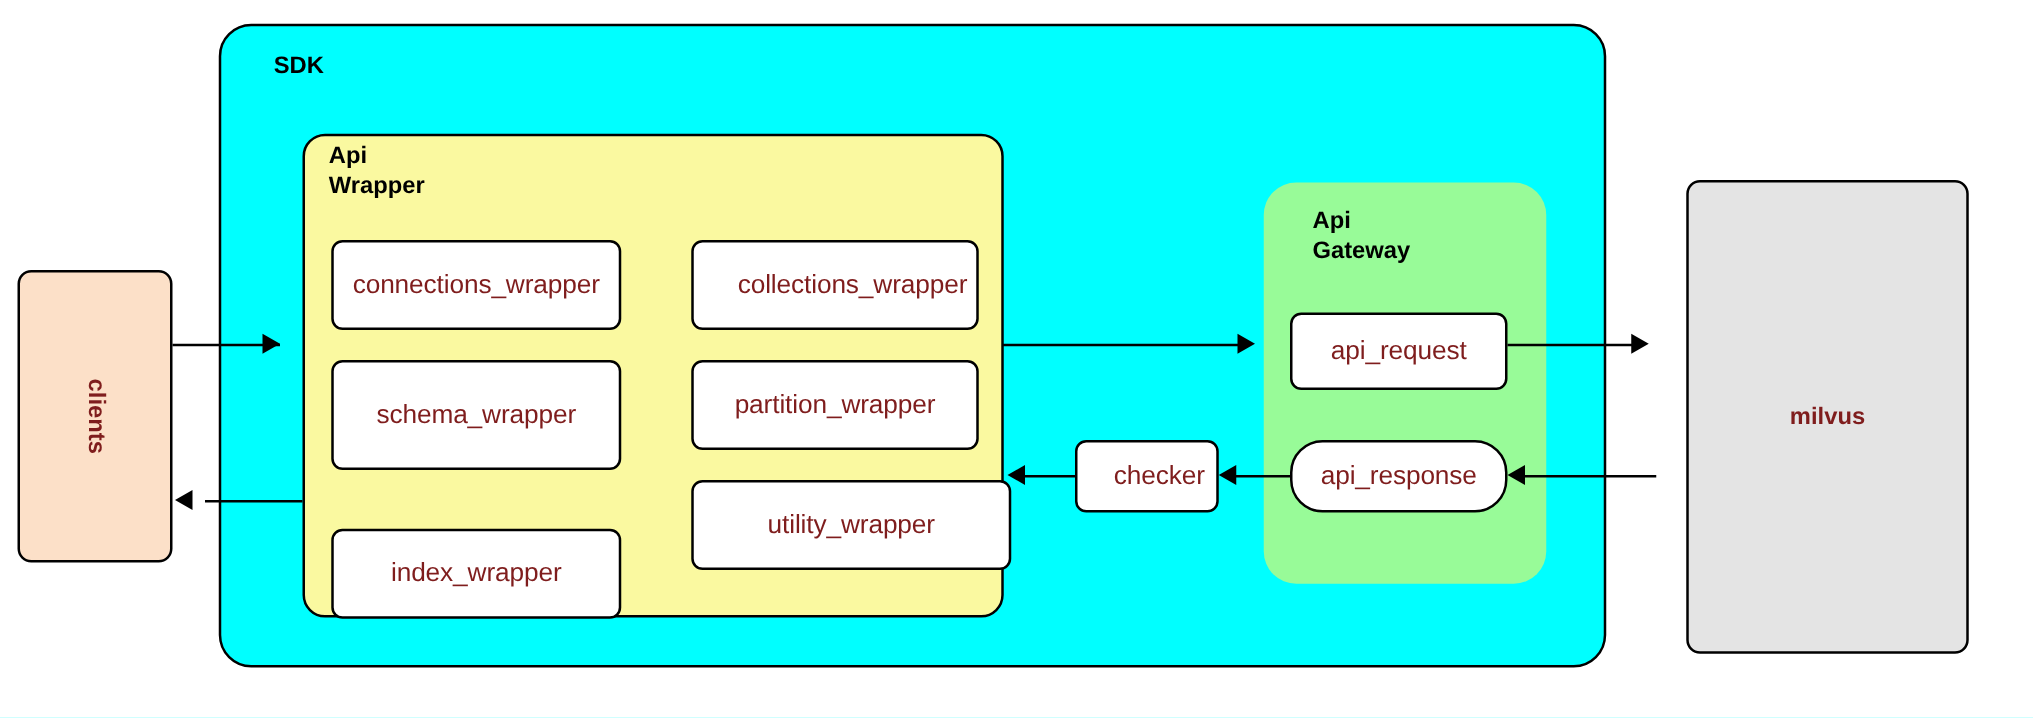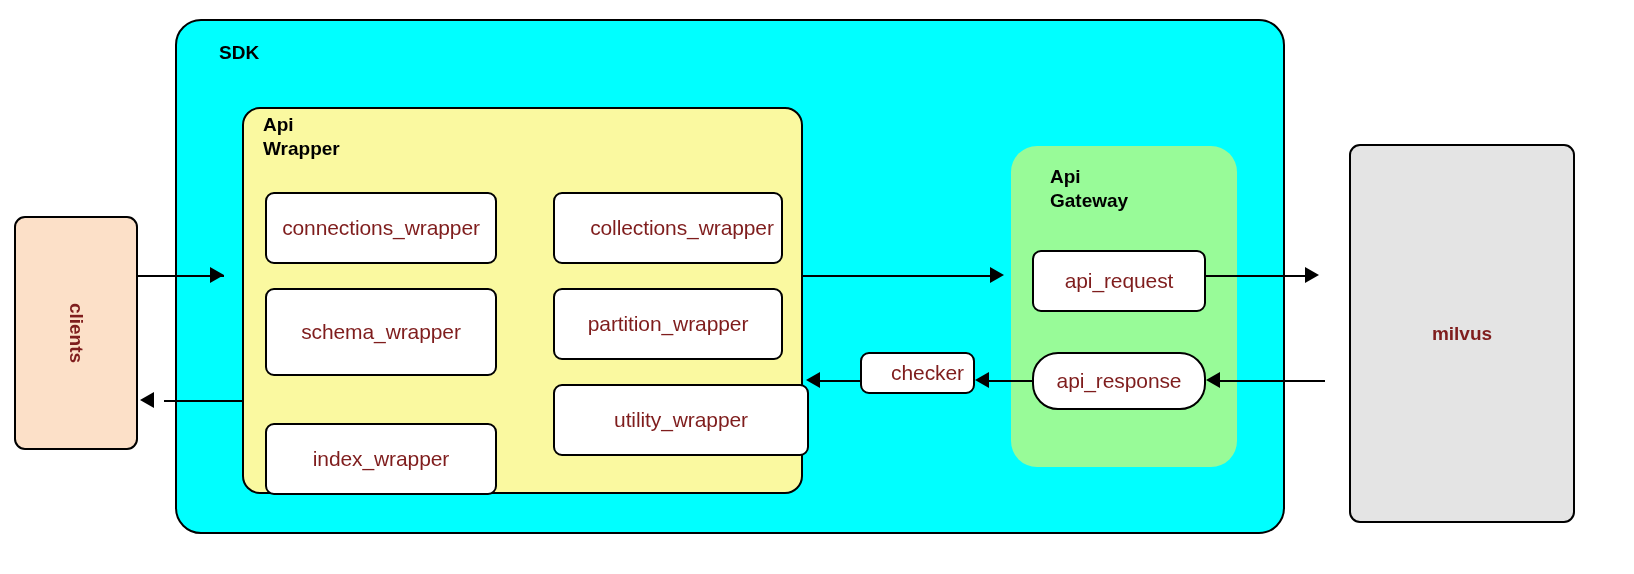--- a/index.html
+++ b/index.html
@@ -139,21 +139,21 @@
   </div>
 
   <div class="node leaf" style="left:265px; top:384px; width:232px; height:72px;margin-top:39px;">
     <span>index_wrapper</span>
   </div>
 
   <div class="node leaf" style="left:553px; top:384px; width:256px; height:72px;">
     <span>utility_wrapper</span>
   </div>
 
-  <div class="node leaf" style="left:860px; top:352px; width:115px; height:42px;padding-left:20px;">
+  <div class="node leaf" style="left:860px; top:352px; width:115px; height:58px;padding-left:20px;">
     <span>checker</span>
   </div>
 
   <div class="node container-gateway" style="left:1011px; top:146px; width:226px; height:321px;"></div>
 
   <div class="container-title" style="left:1050px; top:165px;">Api
 Gateway</div>
 
   <div class="node leaf" style="left:1032px; top:250px; width:174px; height:62px;">
     <span>api_request</span>

